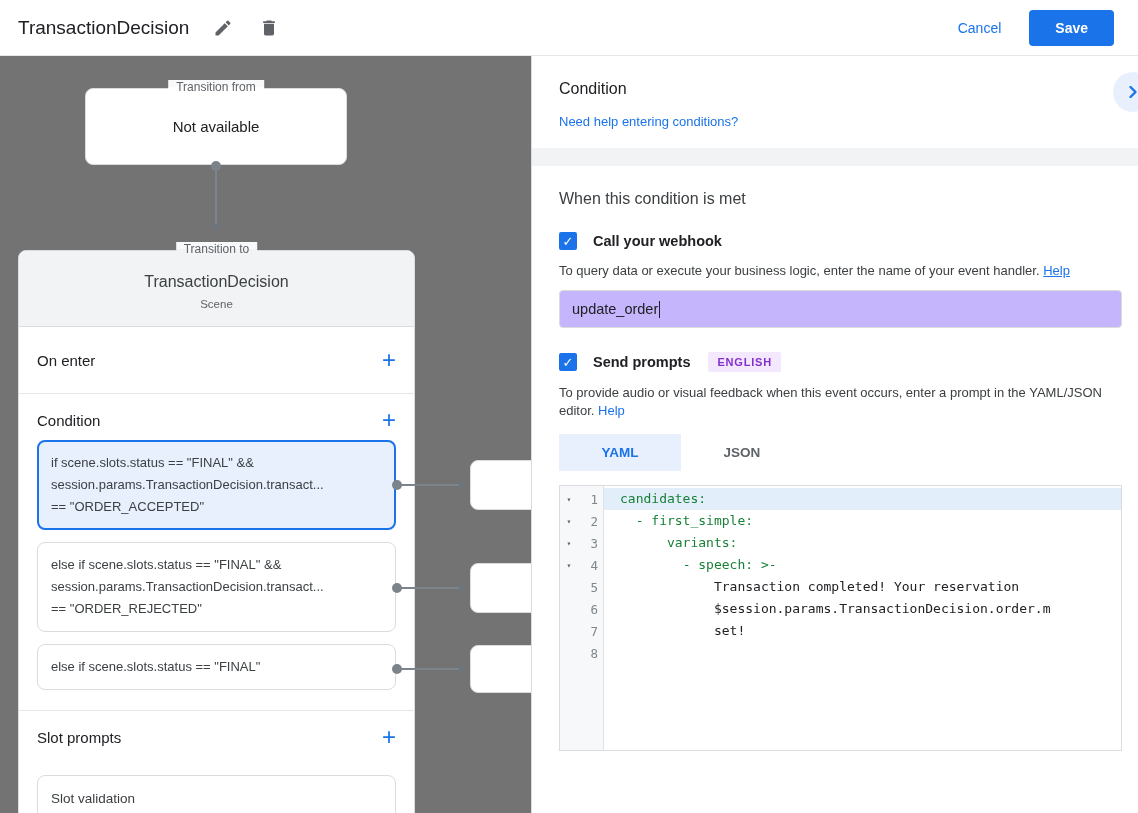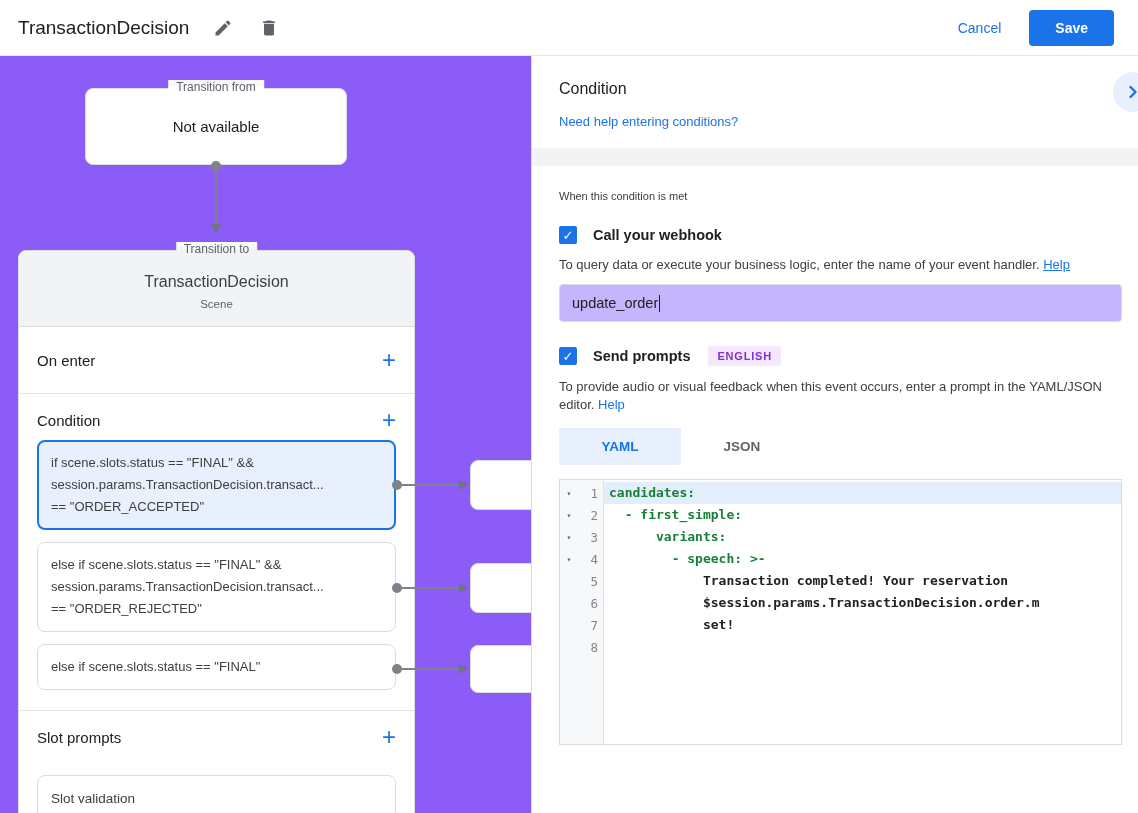--- a/index.html
+++ b/index.html
@@ -15,21 +15,21 @@
   .topbar .icon-btn svg { fill:#5f6368; width:20px; height:20px; }
   .topbar .spacer { flex:1; }
   .btn-text { background:none; border:none; color:#1a73e8; font-size:14px; font-weight:400;
               font-family:inherit; cursor:pointer; margin-right:28px; }
   .btn-primary { background:#1a73e8; color:#fff; border:none; border-radius:4px;
                  font-size:14px; font-weight:600; font-family:inherit; padding:10px 26px; cursor:pointer; }
 
   .main { display:flex; height:757px; }
 
   
-  .canvas { position:relative; width:531px; background:#8b5cf6; overflow:hidden; flex:none; }
+  .canvas { position:relative; width:531px; background:#737373; overflow:hidden; flex:none; }
 
   .legendbox { position:absolute; background:#fff; border:1px solid #dadce0; border-radius:8px; }
   .legend { position:absolute; top:-9px; left:50%; transform:translateX(-50%); font-size:12px;
             color:#5f6368; padding:0 8px; white-space:nowrap; }
   .from-box { left:85px; top:32px; width:262px; height:77px; }
   .from-box .legend { background:linear-gradient(180deg,#f8f9fa 50%,#ffffff 50%); }
   .from-box .status { display:flex; align-items:center; justify-content:center; height:100%;
                       font-size:15px; color:#202124; }
 
   .to-box { left:18px; top:194px; width:397px; height:569px; border-radius:8px 8px 0 0; background:#fff; }
@@ -79,21 +79,21 @@
   .if-row { display:flex; margin-top:20px; height:38px; }
   .if-chip { width:32px; background:#f1f3f4; border:1px solid #dadce0; display:flex;
              align-items:center; justify-content:center; font-size:14px; color:#3c4043; flex:none; }
   .if-input { flex:1; margin-left:-1px; border:1px solid #dadce0; font-family:inherit;
               font-size:14.5px; color:#3c4043; padding:0 12px; outline:none; background:#fff; }
   .help-link { display:inline-block; margin-top:16px; font-size:13px; color:#1a73e8;
                text-decoration:none; cursor:pointer; }
   .band { height:18px; background:#f1f3f4; flex:none; }
 
   .p-sec2 { padding:24px 16px 0 27px; flex:1; display:flex; flex-direction:column; }
-  .sec2-title { font-size:11px; color:#3c4043; }
+  .sec2-title { font-size:16px; color:#3c4043; }
   .check-row { display:flex; align-items:center; margin-top:24px; }
   .checkbox { width:18px; height:18px; border:2px solid #5f6368; border-radius:2px; flex:none;
               display:flex; align-items:center; justify-content:center; cursor:pointer;
               font-size:13px; color:#fff; background:#fff; }
   .checkbox.checked { background:#1a73e8; border-color:#1a73e8; }
   .check-label { font-size:14.5px; font-weight:700; color:#202124; margin-left:16px; cursor:pointer; }
   .desc { font-size:13px; color:#3c4043; margin-top:12px; line-height:18px; max-width:566px; }
   .desc .inline-help { color:#1a73e8; text-decoration:underline; cursor:pointer; }
   .desc .inline-help.no-u { text-decoration:none; }
   .text-input { margin-top:10px; height:38px; border:1px solid #dadce0; border-radius:4px;
@@ -109,21 +109,21 @@
   .tab.active { background:#e8f0fe; color:#1a73e8; }
 
   
   .editor { margin-top:14px; border:1px solid #dadce0; height:266px; display:flex;
             font-family:"DejaVu Sans Mono", monospace; font-size:13px; overflow:hidden; background:#fff; }
   .gutter { width:44px; background:#f7f8f9; border-right:1px solid #e0e3e6; flex:none; padding-top:2px; }
   .gut-row { height:22px; display:flex; align-items:center; }
   .fold { width:18px; text-align:center; font-size:8px; color:#5f6368; cursor:pointer; }
   .lnum { flex:1; text-align:right; padding-right:5px; color:#80868b; font-size:12.5px; }
   .codecol { flex:1; padding-top:2px; overflow:hidden; }
-  .code-row { height:22px; line-height:22px; white-space:pre; padding-left:5px;font-weight:bold; }
+  .code-row { height:22px; line-height:22px; white-space:pre; padding-left:16px; }
   .code-row.active { background:#e3eefb; }
   .code-row .key { color:#188038; }
   .code-row .plain { color:#202124; }
 </style>
 </head>
 <body>
 
 <div class="topbar">
   <span class="title">TransactionDecision</span>
   <button class="icon-btn">

